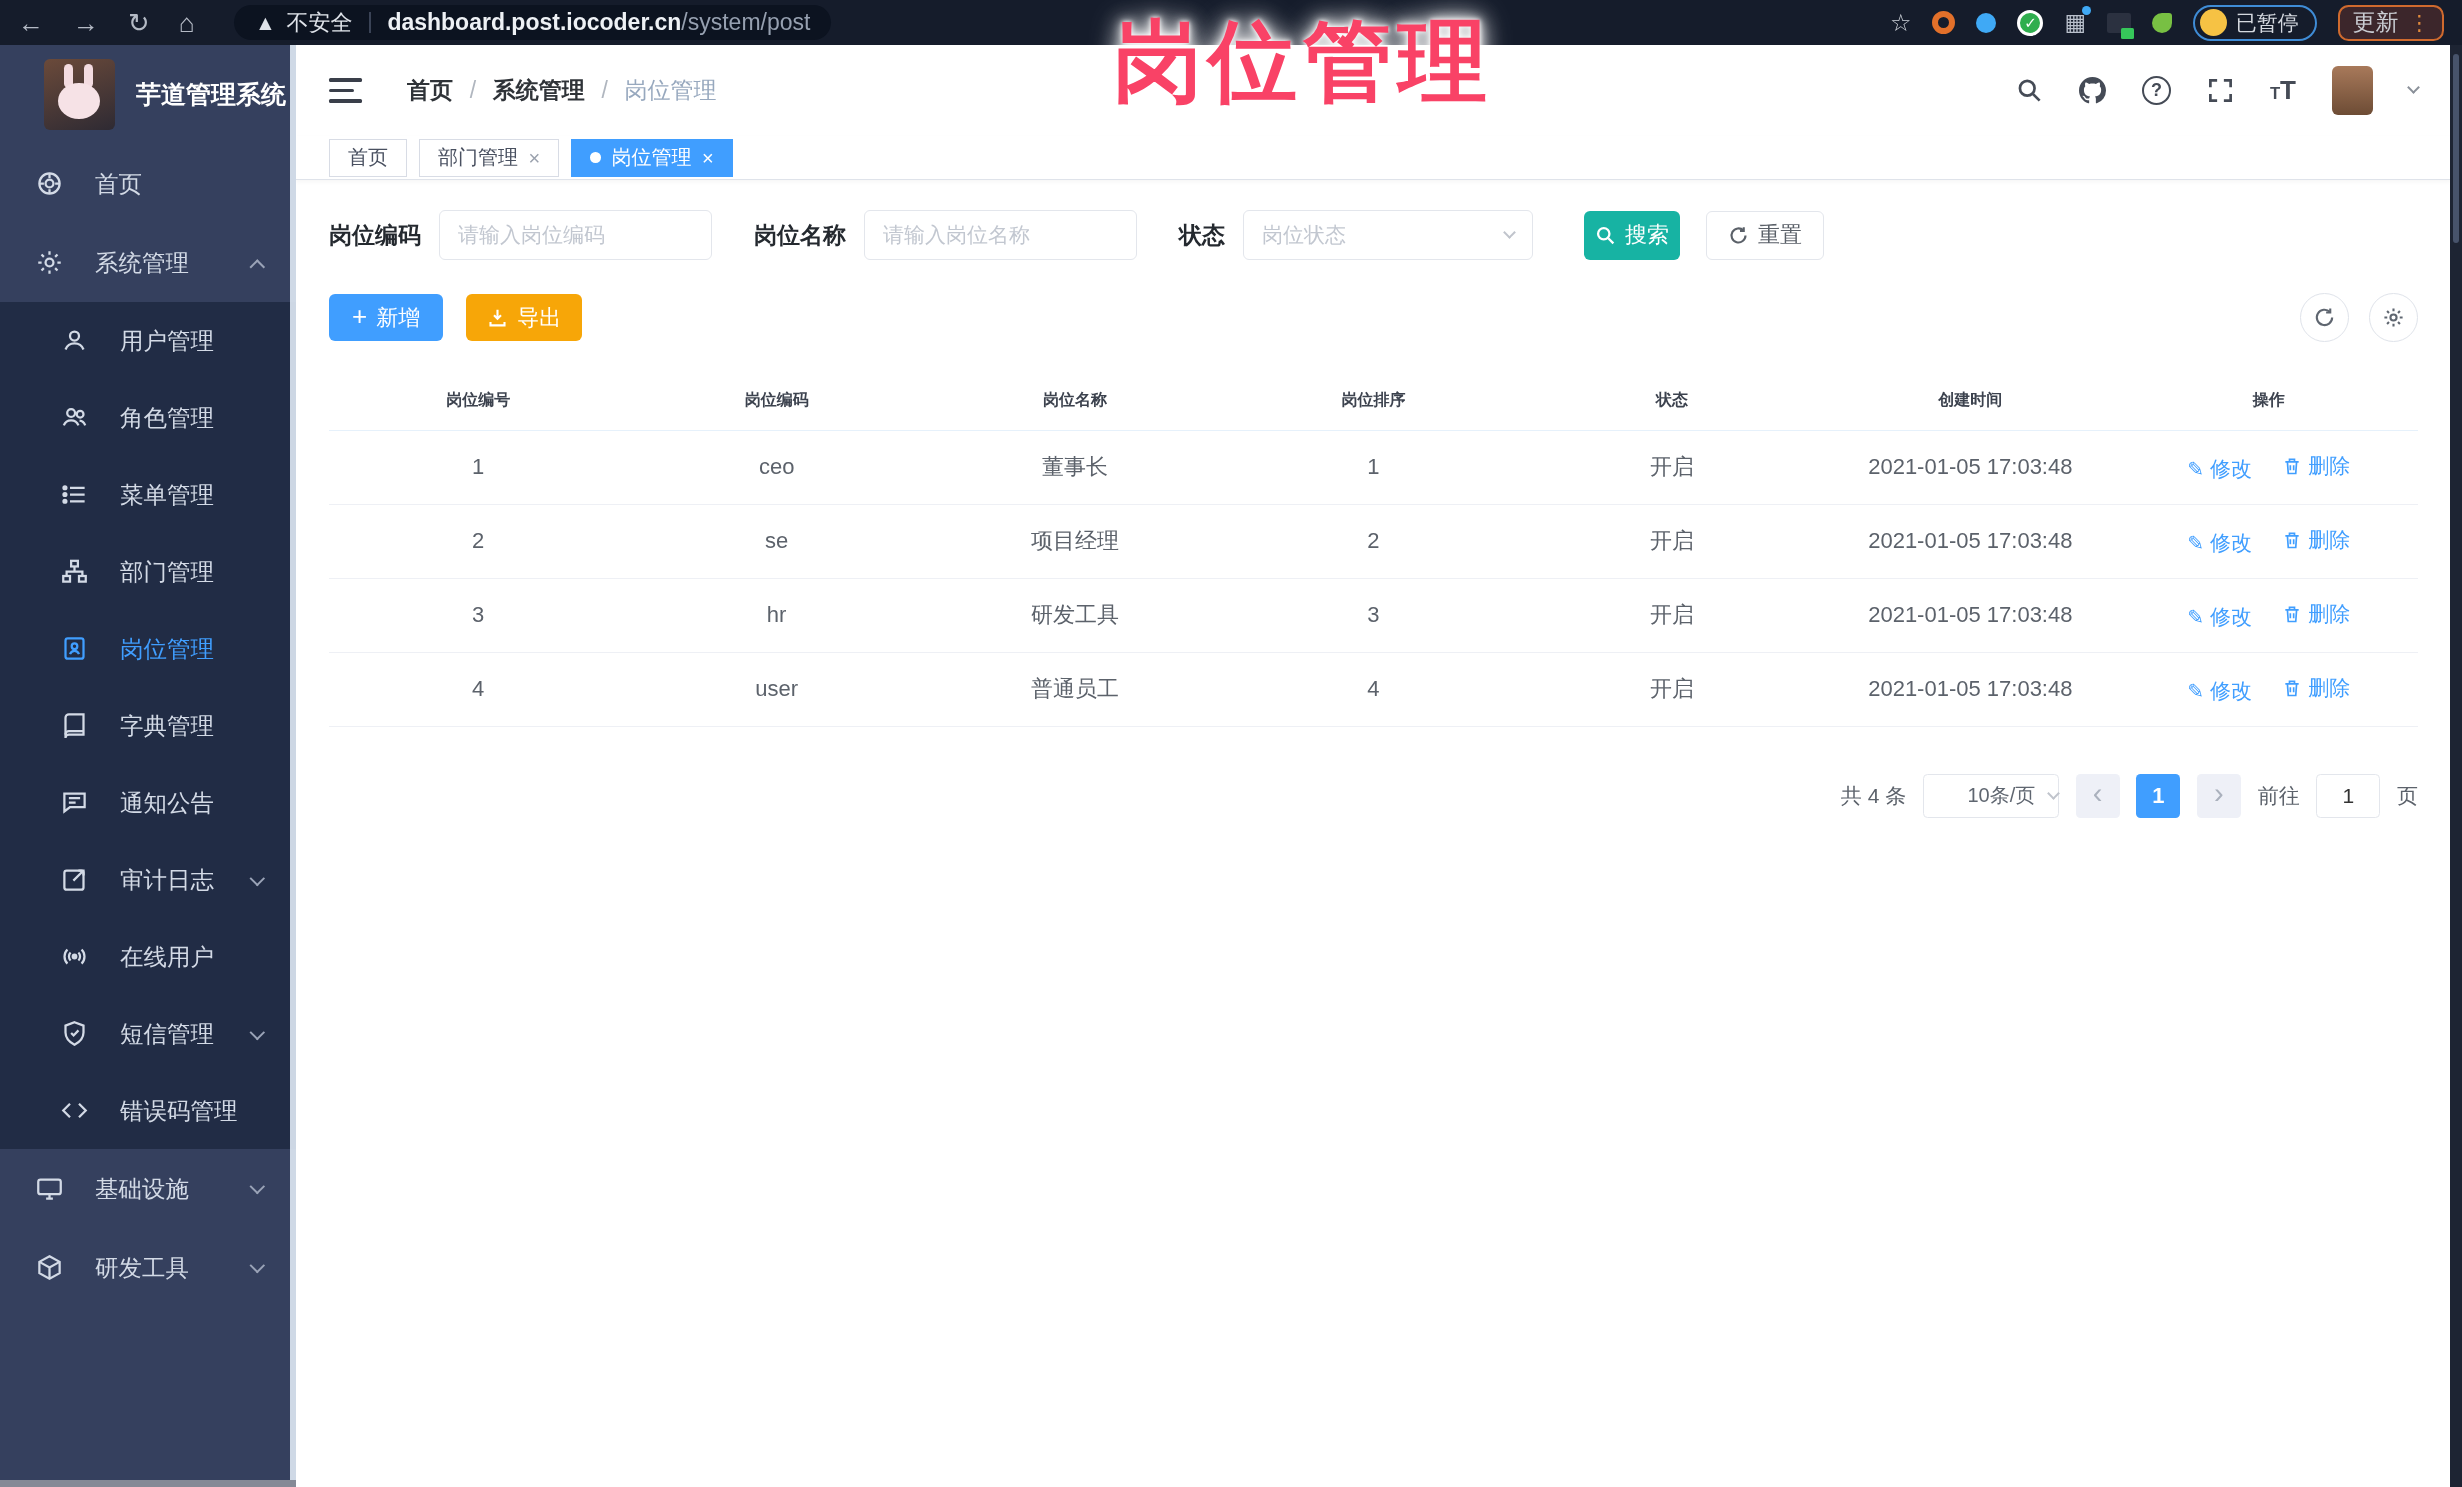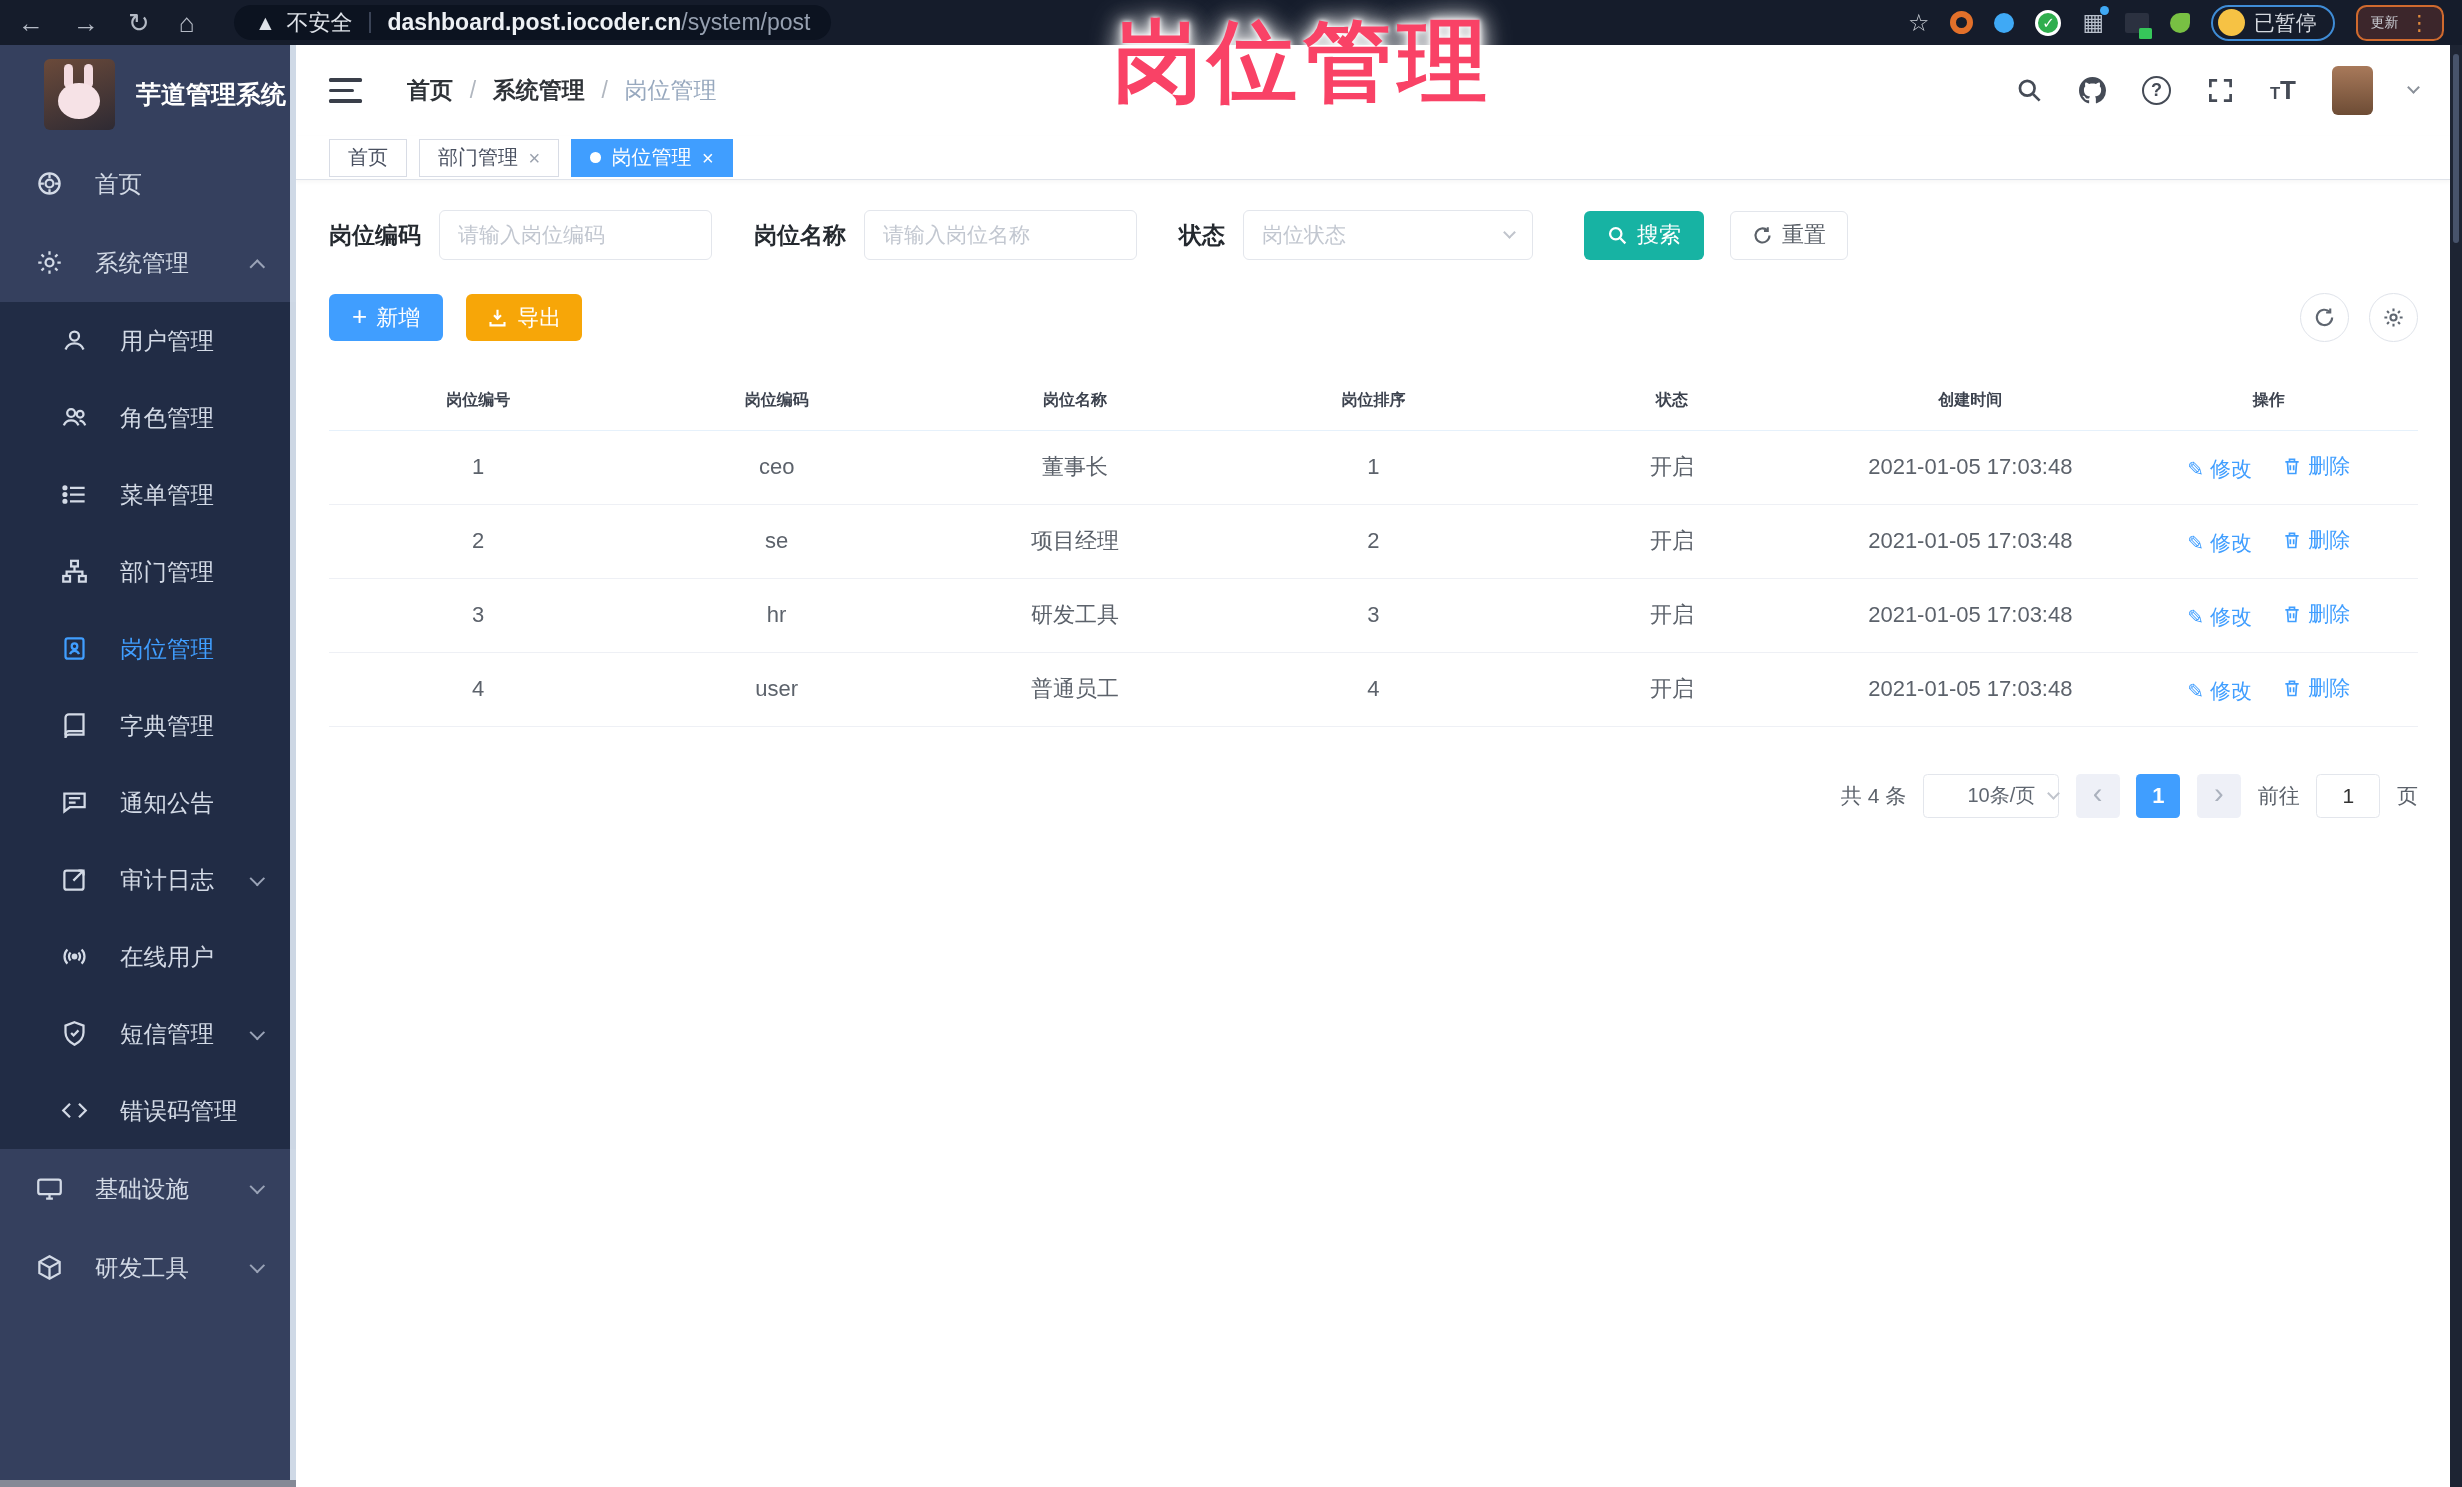--- a/index.html
+++ b/index.html
@@ -22,21 +22,21 @@
   .ext-check { width:26px; height:26px; border-radius:50%; background:#2fae4e; border:3px solid #fff; color:#fff; font-size:15px; display:flex; align-items:center; justify-content:center; }
   .ext-grid { color:#b9c0cc; font-size:23px; position:relative; }
   .ext-grid i { position:absolute; right:-4.5px; top:-3px; width:9px; height:9px; background:#3fa9f5; border-radius:50%; }
   .ext-dark { width:24px; height:20px; background:#2b3140; border-radius:2.3px; position:relative; }
   .ext-dark i { position:absolute; right:-3px; bottom:-6px; width:13.6px; height:10.6px; background:#36c75a; border-radius:1.5px; }
   .ext-leaf { width:20px; height:20px; background:#78c043; border-radius:50% 3px 50% 50%; }
   .paused-pill { height:36px; border:2.3px solid #3f8cd6; border-radius:20px; display:flex; align-items:center; gap:9px; padding:0 16.7px 0 4.5px; }
   .face { width:27px; height:27px; border-radius:50%; background:#f6c244; }
   .paused-text { color:#d4d8df; font-size:21px; }
   .update-pill { height:36px; border:2.3px solid #cf6a2e; border-radius:10.6px; background:#3c262b; display:flex; align-items:center; gap:10.6px; padding:0 12px; }
-  .update-text { color:#c9ccd2; font-size:14px; }
+  .update-text { color:#c9ccd2; font-size:23px; }
   .kebab { color:#e08a3c; font-size:21px; }
 
   
   .overlay-title { position:absolute; left:1113px; top:1.5px; z-index:60; font-size:89px; font-weight:700; letter-spacing:6px; color:#f94266;
     text-shadow:0 0 4.5px #fff, 0 0 10.6px #fff, 0 0 21px rgba(255,255,255,.95), 0 0 30px rgba(255,255,255,.8); }
 
   
   .sidebar { position:absolute; left:0; top:45px; width:296px; height:1442px; background:#35405e; z-index:5; }
   .sidebar::after { content:""; position:absolute; right:0; top:0; width:6px; height:100%; background:#e0eaf5; opacity:.9; }
   .side-bottom-strip { position:absolute; left:0; bottom:0; width:296px; height:7.6px; background:#848a96; z-index:6; }
@@ -83,21 +83,21 @@
   .content { padding:30px 33px 0 33px; }
   .form-row { display:flex; align-items:center; }
   .f-label { font-size:23px; font-weight:700; color:#24292f; margin-right:18px; white-space:nowrap; }
   .f-input { width:273px; height:50px; border:1.5px solid #e3e6ec; border-radius:6px; padding:0 18px; font-size:21px; color:#be185d; font-family:inherit; }
   .f-input::placeholder { color:#c2c7d0; }
   .f-group { display:flex; align-items:center; margin-right:42px; }
   .f-select { width:290px; height:50px; border:1.5px solid #e3e6ec; border-radius:6px; display:flex; align-items:center; justify-content:space-between; padding:0 18px; }
   .f-select .ph { font-size:21px; color:#c2c7d0; }
   .sel-caret { width:9px; height:9px; border-right:2.3px solid #c0c4cc; border-bottom:2.3px solid #c0c4cc; transform:rotate(45deg); margin-top:-4.5px; }
   .btn { display:inline-flex; align-items:center; justify-content:center; gap:9px; border-radius:6px; font-size:22px; border:none; cursor:default; font-family:inherit; }
-  .btn-search { height:49px; padding:0 23px; background:#17b3a3; color:#fff; margin-left:9px; }
+  .btn-search { height:49px; padding:0 11px; background:#17b3a3; color:#fff; margin-left:9px; }
   .btn-reset { height:49px; padding:0 21px; background:#fff; border:1.5px solid #e3e6ec; color:#5a6068; margin-left:26px; }
   .btn svg { width:21px; height:21px; }
 
   .toolbar-row { display:flex; align-items:center; margin-top:33px; }
   .btn-add { height:47px; padding:0 23px; background:#409eff; color:#fff; }
   .btn-add .plus { font-size:26px; line-height:1; margin-top:-3px; }
   .btn-export { height:47px; padding:0 21px; background:#f7a608; color:#fff; margin-left:23px; }
   .tool-circles { margin-left:auto; display:flex; gap:20px; }
   .circle-btn { width:49px; height:49px; border-radius:50%; border:1.5px solid #dfe3ea; background:#fff; color:#5f6670; display:flex; align-items:center; justify-content:center; font-size:23px; }
   .circle-btn svg { width:23px; height:23px; }

